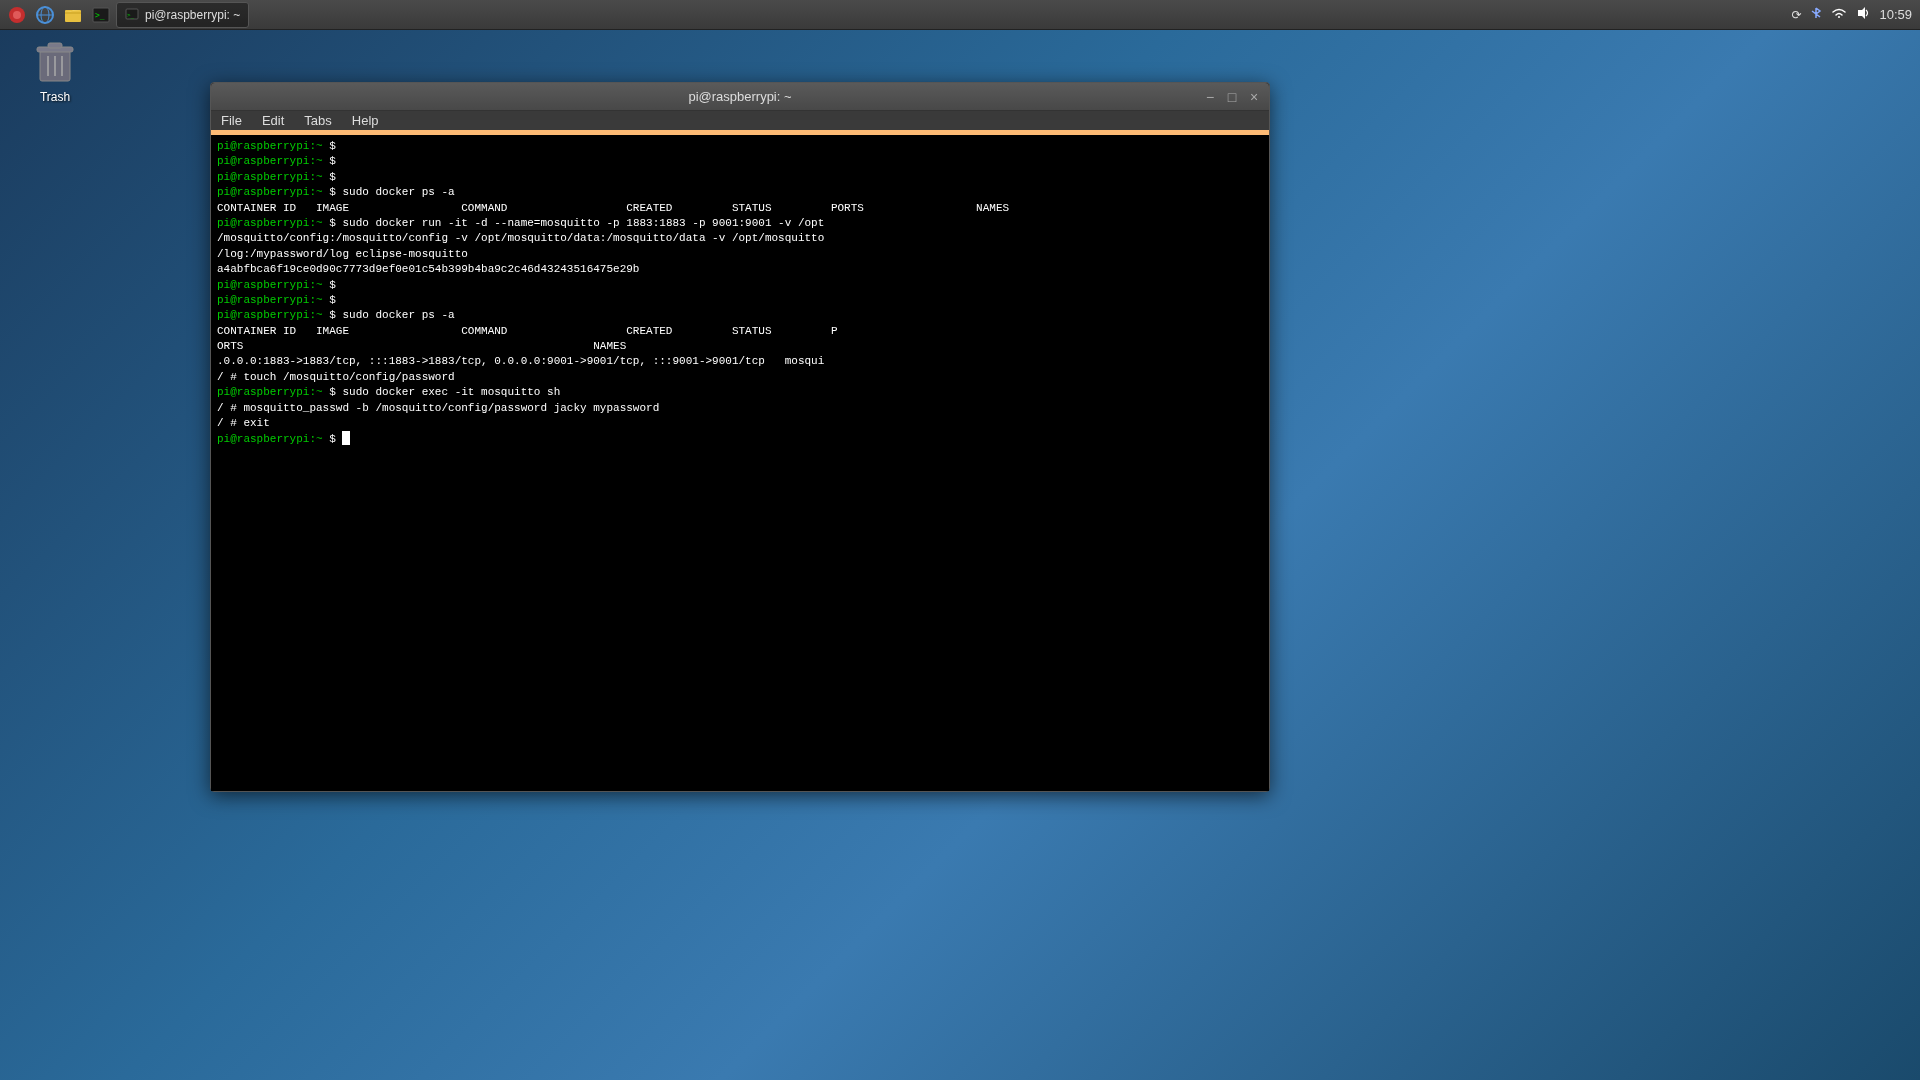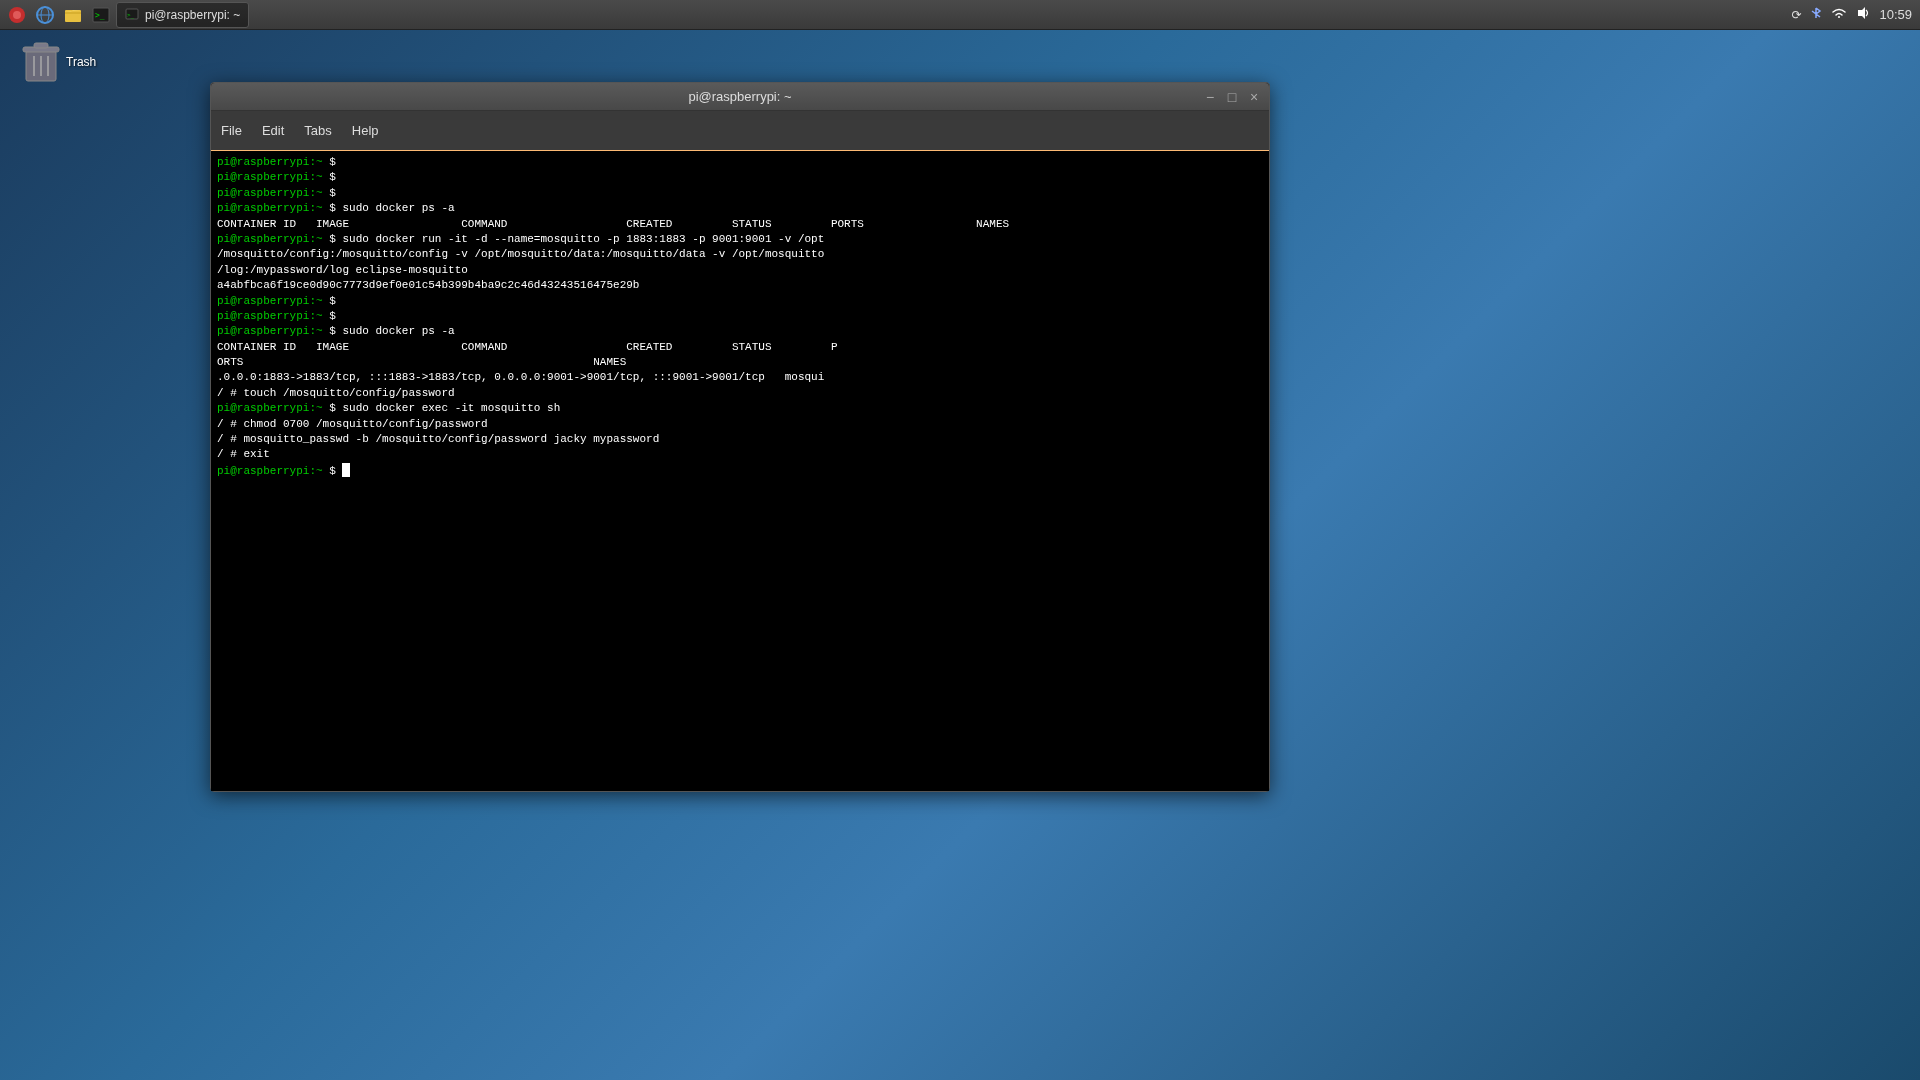--- a/index.html
+++ b/index.html
@@ -75,21 +75,21 @@
       color: #ddd;
       font-size: 12px;
     }
 
     
     .desktop-icon {
       position: absolute;
       top: 38px;
       left: 20px;
       display: flex;
-      flex-direction: row;
+      flex-direction: column;
       align-items: center;
       gap: 4px;
       cursor: pointer;
       width: 70px;
     }
 
     .desktop-icon-img {
       width: 48px;
       height: 48px;
       display: flex;
@@ -147,26 +147,26 @@
       height: 18px;
       display: flex;
       align-items: center;
       justify-content: center;
       color: #aaa;
       font-size: 14px;
       cursor: pointer;
     }
 
     .terminal-menubar {
-      height: 40px;
+      height: 24px;
       background: #3a3a3a;
       display: flex;
       align-items: center;
       gap: 0;
-      border-bottom: 1px solid #fdba74;
+      border-bottom: 5px solid #fdba74;
     }
 
     .terminal-menu-item {
       padding: 0 10px;
       color: #ddd;
       font-size: 13px;
       height: 100%;
       display: flex;
       align-items: center;
       cursor: pointer;
@@ -325,20 +325,19 @@
       <span class="line output">/log:/mypassword/log eclipse-mosquitto</span>
       <span class="line output">a4abfbca6f19ce0d90c7773d9ef0e01c54b399b4ba9c2c46d43243516475e29b</span>
       <span class="line"><span class="prompt">pi@raspberrypi:~</span><span class="cmd"> $</span></span>
       <span class="line"><span class="prompt">pi@raspberrypi:~</span><span class="cmd"> $</span></span>
       <span class="line"><span class="prompt">pi@raspberrypi:~</span><span class="cmd"> $ sudo docker ps -a</span></span>
       <span class="line output">CONTAINER ID   IMAGE                 COMMAND                  CREATED         STATUS         P</span>
       <span class="line output">ORTS                                                     NAMES</span>
       <span class="line output">.0.0.0:1883-&gt;1883/tcp, :::1883-&gt;1883/tcp, 0.0.0.0:9001-&gt;9001/tcp, :::9001-&gt;9001/tcp   mosqui</span>
       <span class="line output">/ # touch /mosquitto/config/password</span>
       <span class="line"><span class="prompt">pi@raspberrypi:~</span><span class="cmd"> $ sudo docker exec -it mosquitto sh</span></span>
-      <span class="line output">/ # chmod 0700 /mosquitto/config/password</span>
       <span class="line output">/ # mosquitto_passwd -b /mosquitto/config/password jacky mypassword</span>
       <span class="line output">/ # exit</span>
       <span class="line"><span class="prompt">pi@raspberrypi:~</span><span class="cmd"> $ </span><span class="cursor"></span></span>
     </div>
   </div>
 
 </div>
 
 </body></html>

